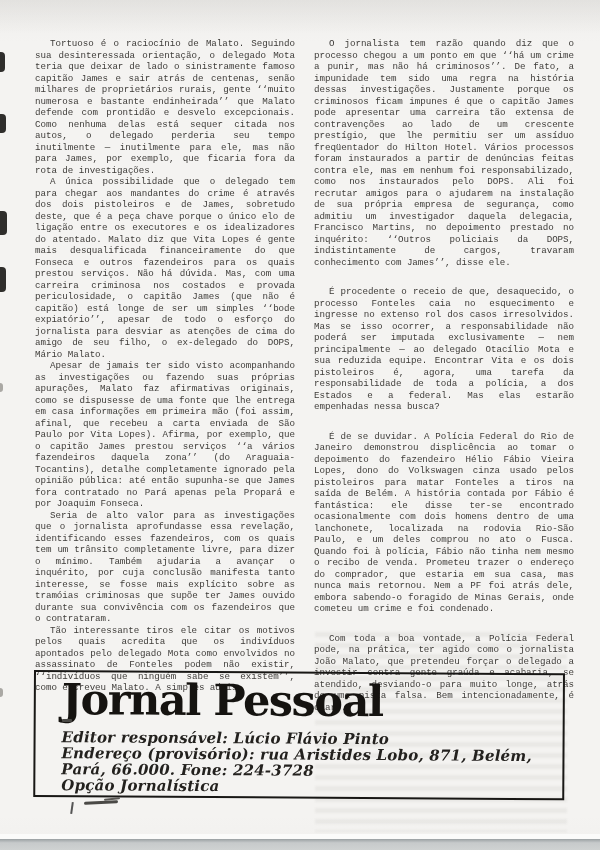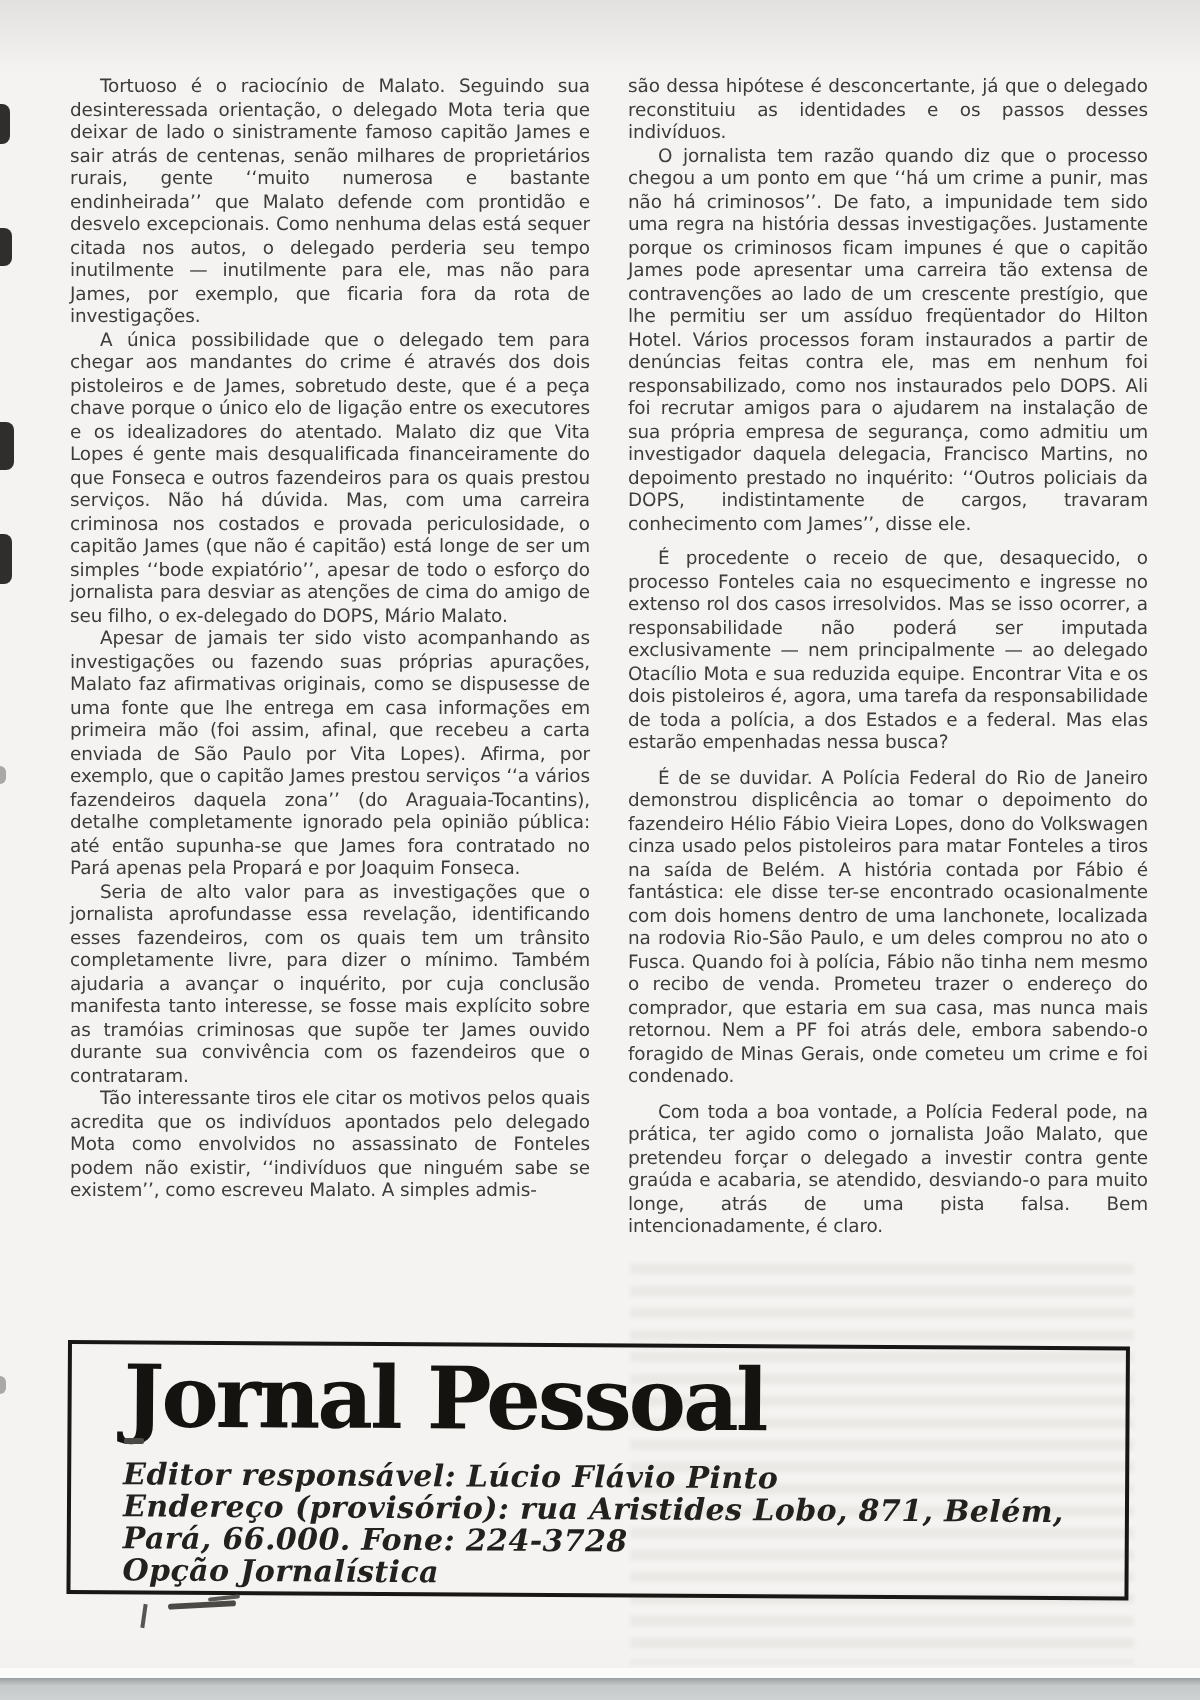--- a/index.html
+++ b/index.html
@@ -3,26 +3,26 @@
 <meta charset="utf-8">
 <style>
   html,body{margin:0;padding:0;}
   body{width:600px;height:850px;overflow:hidden;background:#e8e7e5;}
   .page{position:relative;width:600px;height:850px;
         background:linear-gradient(180deg,#efeeec 0%,#f4f3f1 5%,#f4f3f1 96%,#f1f0ee 100%);
         font-family:"DejaVu Sans","Liberation Sans",sans-serif;overflow:hidden;}
   .top-shade{position:absolute;left:0;top:0;width:600px;height:34px;
         background:linear-gradient(180deg,rgba(190,188,184,0.25),rgba(244,243,241,0));}
   
-  .columns{position:absolute;left:35px;top:38px;width:539px;display:flex;gap:19px;}
+  .columns{position:absolute;left:35px;top:38px;width:539px;display:flex;gap:19px;font-family:Liberation Mono, monospace;}
   .col{width:261px;color:#3e3c39;font-size:9.2px;line-height:11.5px;
        text-align:justify;letter-spacing:-0.05px;}
   .col p{margin:0;}
   .col p.indent{text-indent:15px;}
-  .col p.gap{margin-top:6px;}
+  .col p.gap{margin-top:18px;}
   
   .masthead{position:absolute;left:34px;top:670px;width:531px;height:127px;
         border:2px solid #181715;transform:rotate(0.35deg);transform-origin:left top;
         padding:4px 0 0 26px;box-sizing:border-box;background:transparent;}
   .mast-title{font-family:"DejaVu Serif","Liberation Serif",serif;font-weight:700;
         font-size:43px;line-height:46px;letter-spacing:-1.5px;color:#151310;}
   .mast-info{margin-top:7px;font-family:"DejaVu Serif","Liberation Serif",serif;
         font-weight:700;font-style:italic;font-size:15px;line-height:16px;
         color:#23211e;letter-spacing:0.2px;}
   
@@ -60,21 +60,20 @@
 
   <div class="columns">
     <div class="col">
       <p class="indent">Tortuoso é o raciocínio de Malato. Seguindo sua desinteressada orientação, o delegado Mota teria que deixar de lado o sinistramente famoso capitão James e sair atrás de centenas, senão milhares de proprietários rurais, gente ‘‘muito numerosa e bastante endinheirada’’ que Malato defende com prontidão e desvelo excepcionais. Como nenhuma delas está sequer citada nos autos, o delegado perderia seu tempo inutilmente — inutilmente para ele, mas não para James, por exemplo, que ficaria fora da rota de investigações.</p>
       <p class="indent">A única possibilidade que o delegado tem para chegar aos mandantes do crime é através dos dois pistoleiros e de James, sobretudo deste, que é a peça chave porque o único elo de ligação entre os executores e os idealizadores do atentado. Malato diz que Vita Lopes é gente mais desqualificada financeiramente do que Fonseca e outros fazendeiros para os quais prestou serviços. Não há dúvida. Mas, com uma carreira criminosa nos costados e provada periculosidade, o capitão James (que não é capitão) está longe de ser um simples ‘‘bode expiatório’’, apesar de todo o esforço do jornalista para desviar as atenções de cima do amigo de seu filho, o ex-delegado do DOPS, Mário Malato.</p>
       <p class="indent">Apesar de jamais ter sido visto acompanhando as investigações ou fazendo suas próprias apurações, Malato faz afirmativas originais, como se dispusesse de uma fonte que lhe entrega em casa informações em primeira mão (foi assim, afinal, que recebeu a carta enviada de São Paulo por Vita Lopes). Afirma, por exemplo, que o capitão James prestou serviços ‘‘a vários fazendeiros daquela zona’’ (do Araguaia-Tocantins), detalhe completamente ignorado pela opinião pública: até então supunha-se que James fora contratado no Pará apenas pela Propará e por Joaquim Fonseca.</p>
       <p class="indent">Seria de alto valor para as investigações que o jornalista aprofundasse essa revelação, identificando esses fazendeiros, com os quais tem um trânsito completamente livre, para dizer o mínimo. Também ajudaria a avançar o inquérito, por cuja conclusão manifesta tanto interesse, se fosse mais explícito sobre as tramóias criminosas que supõe ter James ouvido durante sua convivência com os fazendeiros que o contrataram.</p>
       <p class="indent">Tão interessante tiros ele citar os motivos pelos quais acredita que os indivíduos apontados pelo delegado Mota como envolvidos no assassinato de Fonteles podem não existir, ‘‘indivíduos que ninguém sabe se existem’’, como escreveu Malato. A simples admis-</p>
     </div>
     <div class="col">
-      <p>são dessa hipótese é desconcertante, já que o delegado reconstituiu as identidades e os passos desses indivíduos.</p>
       <p class="indent">O jornalista tem razão quando diz que o processo chegou a um ponto em que ‘‘há um crime a punir, mas não há criminosos’’. De fato, a impunidade tem sido uma regra na história dessas investigações. Justamente porque os criminosos ficam impunes é que o capitão James pode apresentar uma carreira tão extensa de contravenções ao lado de um crescente prestígio, que lhe permitiu ser um assíduo freqüentador do Hilton Hotel. Vários processos foram instaurados a partir de denúncias feitas contra ele, mas em nenhum foi responsabilizado, como nos instaurados pelo DOPS. Ali foi recrutar amigos para o ajudarem na instalação de sua própria empresa de segurança, como admitiu um investigador daquela delegacia, Francisco Martins, no depoimento prestado no inquérito: ‘‘Outros policiais da DOPS, indistintamente de cargos, travaram conhecimento com James’’, disse ele.</p>
       <p class="indent gap">É procedente o receio de que, desaquecido, o processo Fonteles caia no esquecimento e ingresse no extenso rol dos casos irresolvidos. Mas se isso ocorrer, a responsabilidade não poderá ser imputada exclusivamente — nem principalmente — ao delegado Otacílio Mota e sua reduzida equipe. Encontrar Vita e os dois pistoleiros é, agora, uma tarefa da responsabilidade de toda a polícia, a dos Estados e a federal. Mas elas estarão empenhadas nessa busca?</p>
       <p class="indent gap">É de se duvidar. A Polícia Federal do Rio de Janeiro demonstrou displicência ao tomar o depoimento do fazendeiro Hélio Fábio Vieira Lopes, dono do Volkswagen cinza usado pelos pistoleiros para matar Fonteles a tiros na saída de Belém. A história contada por Fábio é fantástica: ele disse ter-se encontrado ocasionalmente com dois homens dentro de uma lanchonete, localizada na rodovia Rio-São Paulo, e um deles comprou no ato o Fusca. Quando foi à polícia, Fábio não tinha nem mesmo o recibo de venda. Prometeu trazer o endereço do comprador, que estaria em sua casa, mas nunca mais retornou. Nem a PF foi atrás dele, embora sabendo-o foragido de Minas Gerais, onde cometeu um crime e foi condenado.</p>
       <p class="indent gap">Com toda a boa vontade, a Polícia Federal pode, na prática, ter agido como o jornalista João Malato, que pretendeu forçar o delegado a investir contra gente graúda e acabaria, se atendido, desviando-o para muito longe, atrás de uma pista falsa. Bem intencionadamente, é claro.</p>
     </div>
   </div>
 
   <div class="masthead">
     <div class="mast-title">Jornal Pessoal</div>
     <div class="mast-info">

